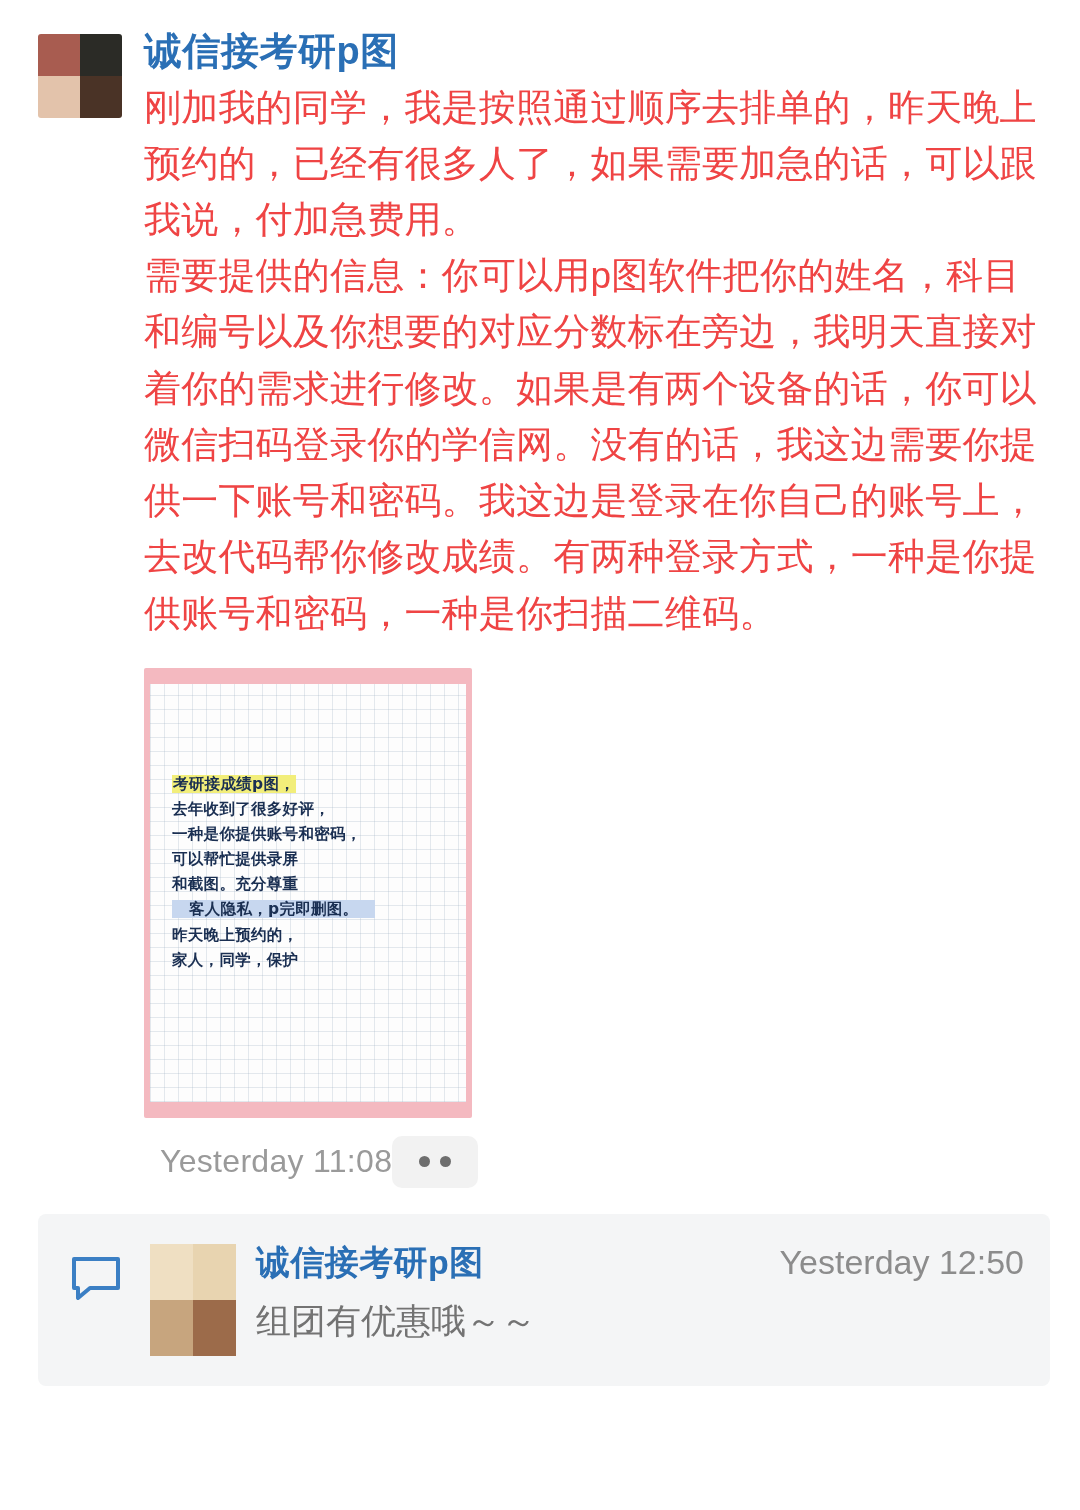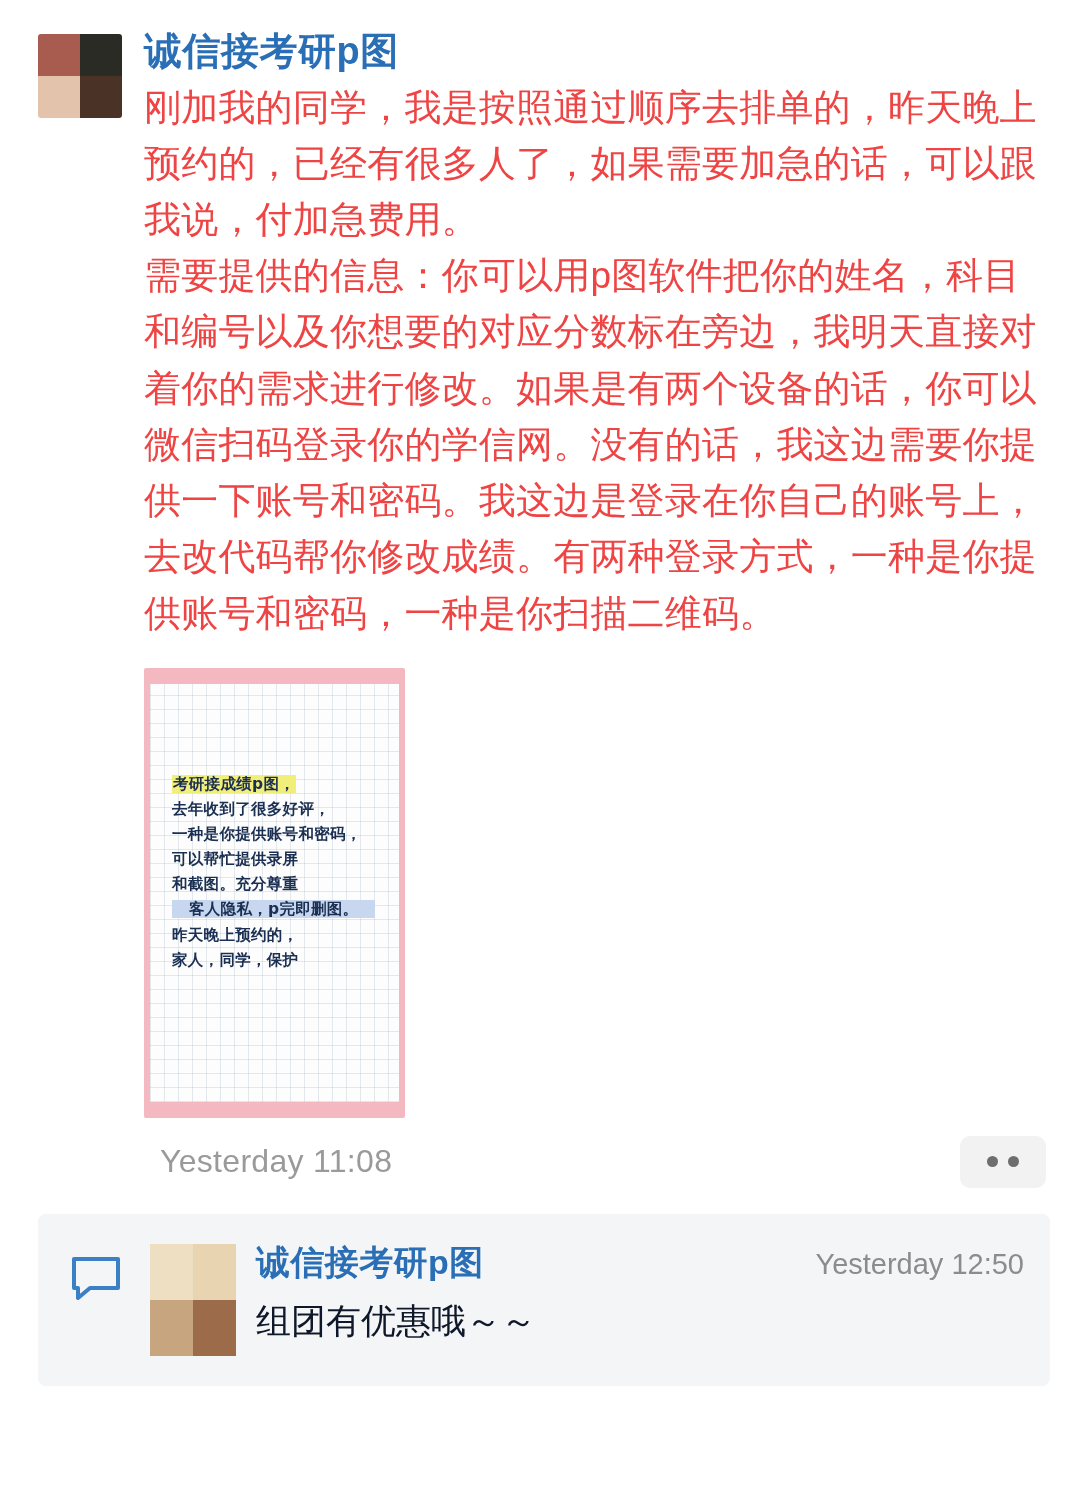--- a/index.html
+++ b/index.html
@@ -51,21 +51,21 @@
     line-height: 1.52;
     letter-spacing: 0.2px;
     font-weight: 400;
     white-space: pre-wrap;
     word-break: break-word;
   }
 
   
   .note-wrap {
     margin-top: 26px;
-    width: 261px;
+    width: 328px;
     height: 450px;
     position: relative;
     background: #f4b9c0;
     border-radius: 2px;
     overflow: hidden;
   }
   .note-paper {
     position: absolute;
     left: 6px; right: 6px; top: 16px; bottom: 16px;
     background:
@@ -84,21 +84,20 @@
     letter-spacing: 0.3px;
   }
   .note-lines div { white-space: nowrap; }
   .hl-y { background: #f2ee7a; padding: 0 1px; }
   .hl-b { background: #c7d7ef; padding: 0 17px; }
 
   
   .time-row {
     display: flex;
     align-items: center;
-    justify-content: space-between;
     padding: 18px 34px 0 160px;
   }
   .timestamp {
     color: #9a9a9a;
     font-size: 32px;
     letter-spacing: 0.3px;
   }
   .more-btn {
     width: 86px; height: 52px;
     background: #f2f2f2;
@@ -150,26 +149,26 @@
     justify-content: space-between;
   }
   .reply-name {
     color: #2a6fb5;
     font-size: 34px;
     font-weight: 700;
     letter-spacing: 0.4px;
   }
   .reply-time {
     color: #8c8c8c;
-    font-size: 29px;
+    font-size: 34px;
     white-space: nowrap;
     margin-left: 18px;
   }
   .reply-text {
-    color: #0f172a;
+    color: #737373;
     font-size: 35px;
     line-height: 1.45;
     margin-top: 10px;
   }
 </style>
 </head>
 <body>
 
 <div class="screen">
 

